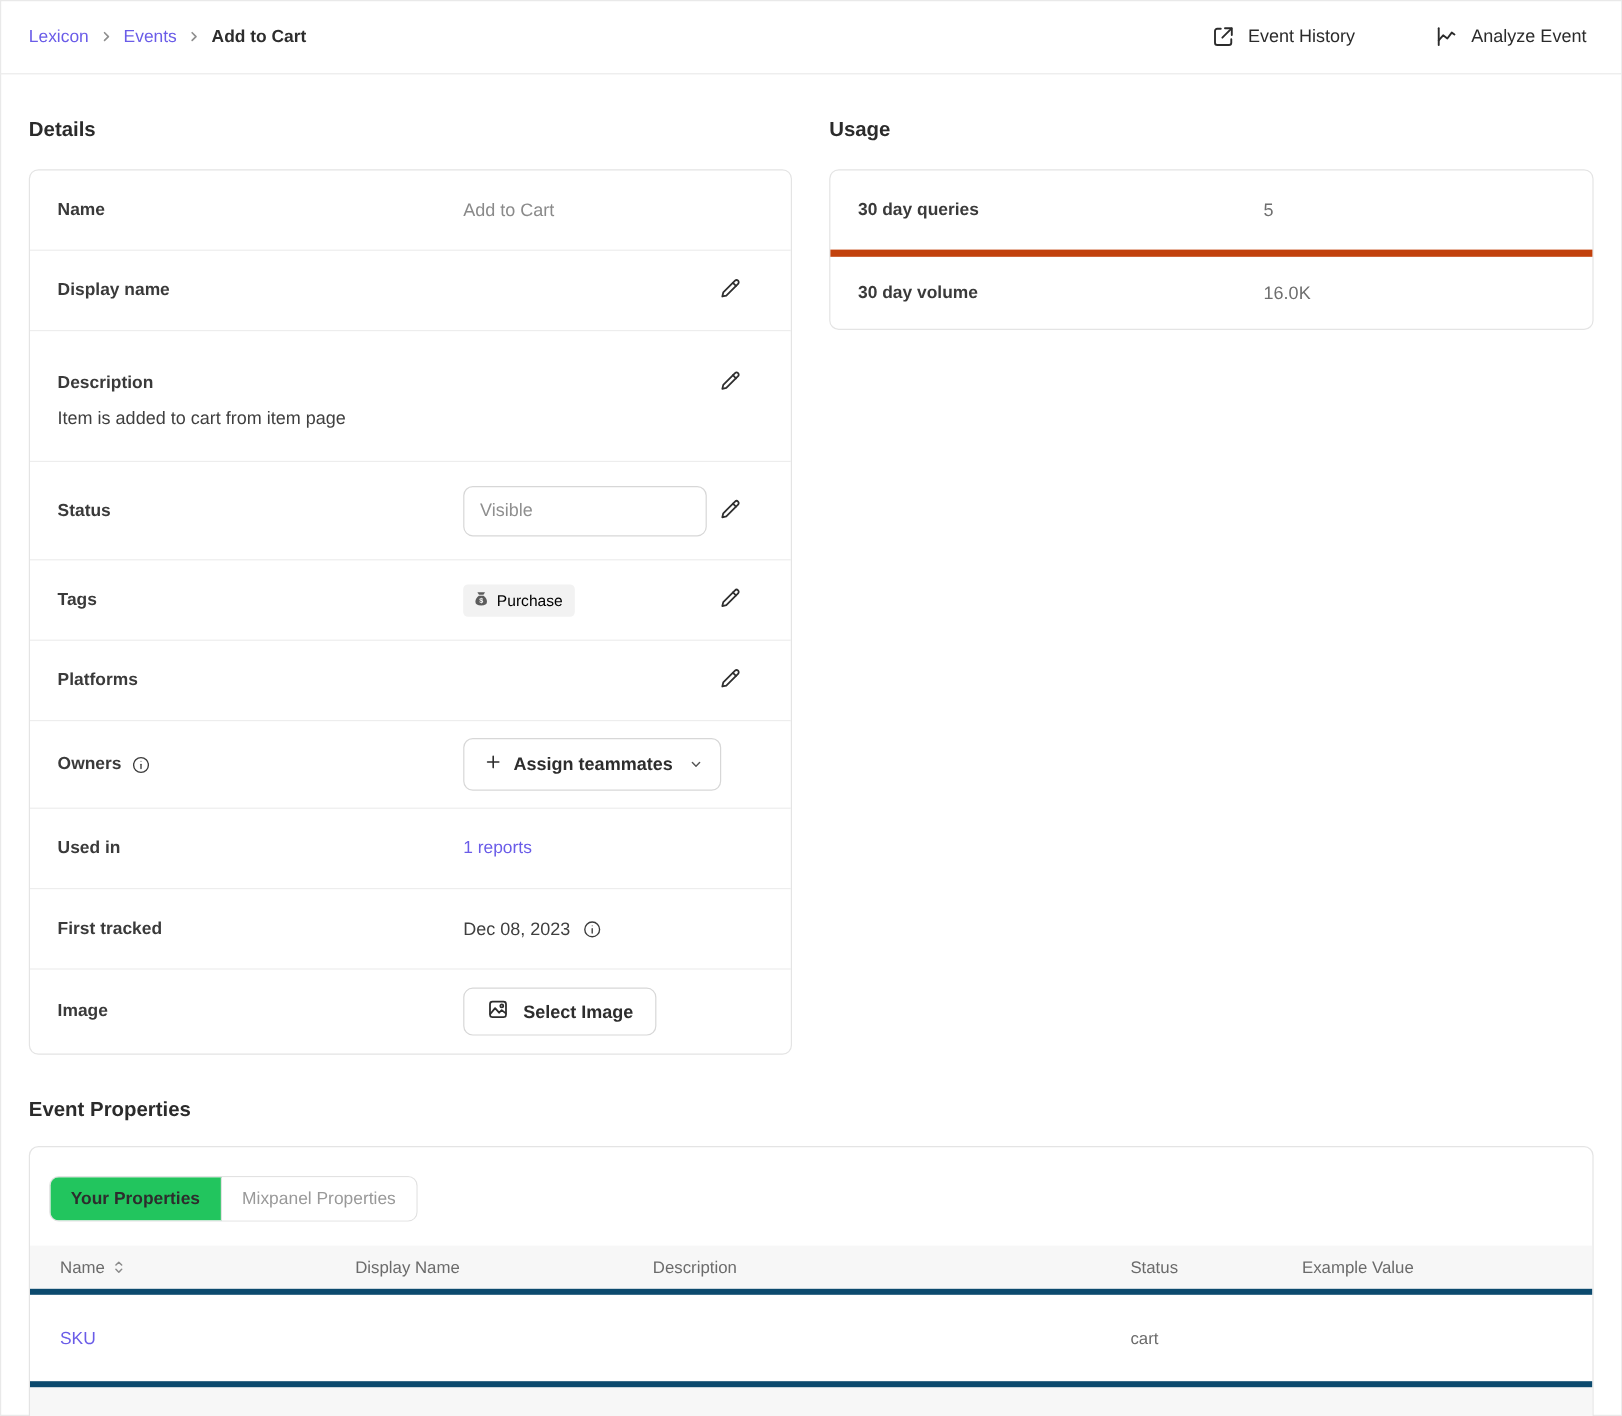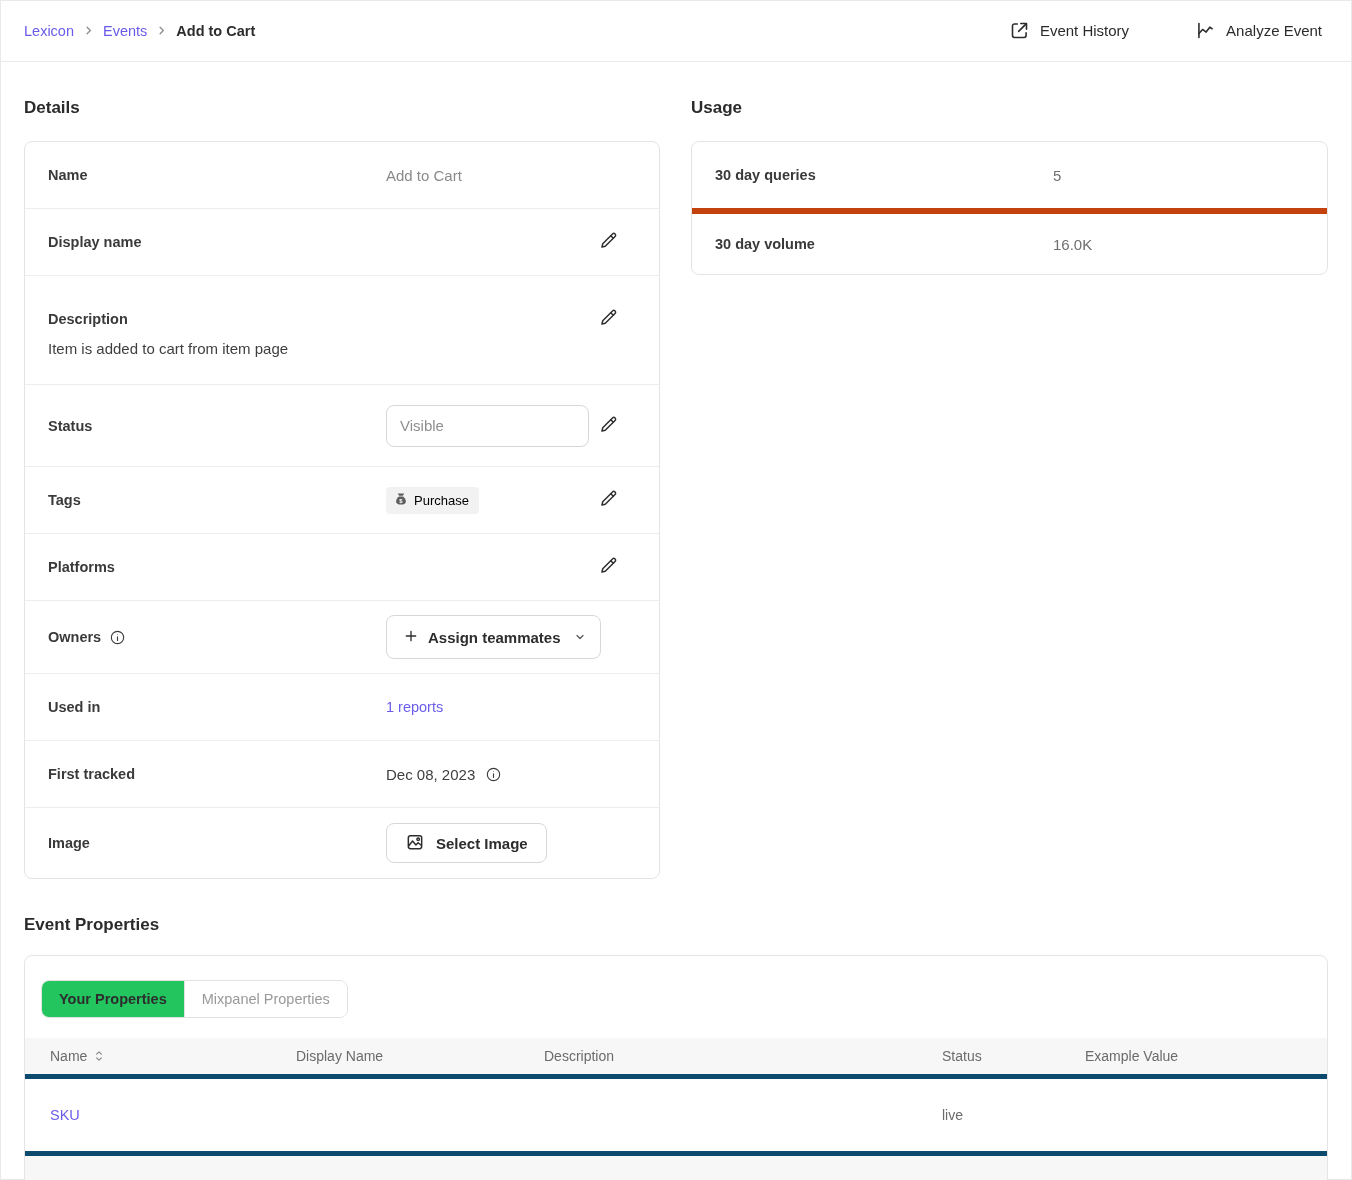--- a/index.html
+++ b/index.html
@@ -338,21 +338,21 @@
           <div>Display Name</div>
           <div>Description</div>
           <div>Status</div>
           <div>Example Value</div>
         </div>
 
         <div class="ptable-row">
           <div><a class="link prop-link">SKU</a></div>
           <div></div>
           <div></div>
-          <div>live</div>
+          <div>cart</div>
           <div></div>
         </div>
 
         <div class="ptable-row hovered">
 
           <div></div>
           <div></div>
 
           <div></div>
         </div>

